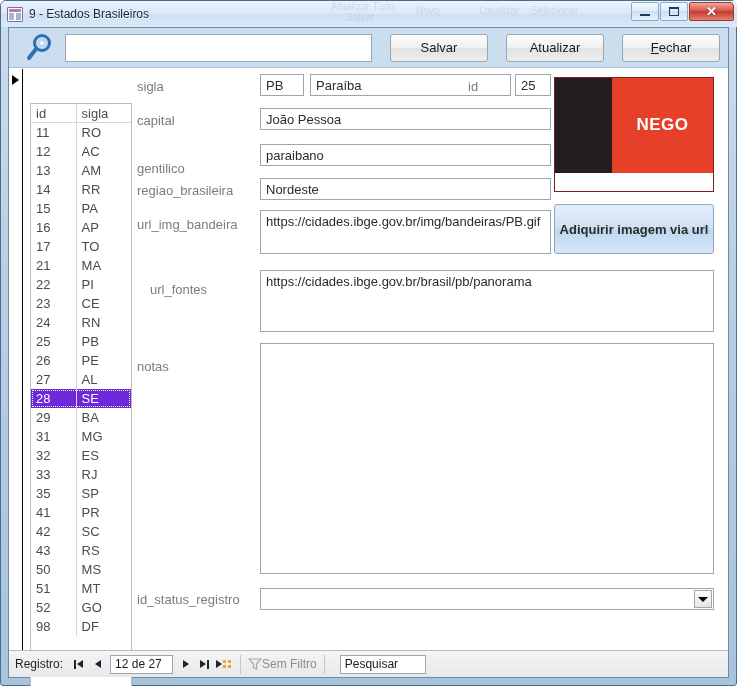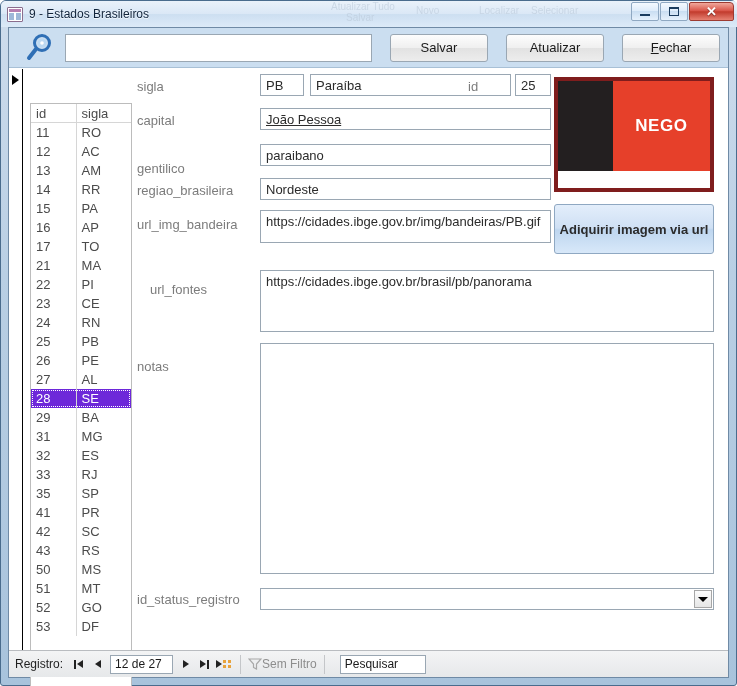--- a/index.html
+++ b/index.html
@@ -153,21 +153,21 @@
     font-family: "Liberation Sans", sans-serif; font-size: 13px;
     color: #2b2b2b; padding: 2px 5px; line-height: 17px;
     overflow: hidden;
   }
   .fbox.multi { white-space: normal; word-break: break-all; }
 
   
   #flag-wrap {
     position: absolute; left: 422px; top: 8px;
     width: 160px; height: 115px;
-    border: 4px solid #7f1d1d; background: #ffffff;
+    border: 1px solid #7f1d1d; background: #ffffff;
   }
   #flag-black { position: absolute; left: 0; top: 0; width: 36%; height: 84%; background: #231f20;}
   #flag-red   { position: absolute; left: 36%; top: 0; width: 64%; height: 84%; background: #e6402a;}
   #flag-word  {
     position: absolute; left: 36%; top: 0; width: 64%; height: 84%;
     display: flex; align-items: center; justify-content: center;
     color: #ffffff; font-weight: bold; font-size: 17px; letter-spacing: .5px;
   }
   #btn-img {
     position: absolute; left: 422px; top: 135px;
@@ -386,45 +386,45 @@
             </div>
             <div class="grow">
               <div class="gcell c-id">51</div>
               <div class="gcell c-sigla">MT</div>
             </div>
             <div class="grow">
               <div class="gcell c-id">52</div>
               <div class="gcell c-sigla">GO</div>
             </div>
             <div class="grow">
-              <div class="gcell c-id">53</div>
+              <div class="gcell c-id">98</div>
               <div class="gcell c-sigla">DF</div>
             </div>
           </div>
       </div>
 
       <div id="form">
 
         <div class="flabel" style="left:5px; top:10px;">sigla</div>
         <div class="fbox" style="left:128px; top:5px; width:44px; height:22px;">PB</div>
         <div class="fbox" style="left:178px; top:5px; width:201px; height:22px;">Paraíba</div>
         <div class="flabel" style="left:336px; top:10px;">id</div>
         <div class="fbox" style="left:383px; top:5px; width:36px; height:22px;">25</div>
 
         <div class="flabel" style="left:5px; top:44px;">capital</div>
-        <div class="fbox" style="left:128px; top:39px; width:291px; height:22px;text-decoration:underline;">João Pessoa</div>
+        <div class="fbox" style="left:128px; top:39px; width:291px; height:22px;">João Pessoa</div>
 
         <div class="flabel" style="left:5px; top:92px;">gentilico</div>
         <div class="fbox" style="left:128px; top:75px; width:291px; height:22px;">paraibano</div>
 
         <div class="flabel" style="left:5px; top:114px;">regiao_brasileira</div>
         <div class="fbox" style="left:128px; top:109px; width:291px; height:22px;">Nordeste</div>
 
         <div class="flabel" style="left:5px; top:148px;">url_img_bandeira</div>
-        <div class="fbox multi" style="left:128px; top:141px; width:291px; height:33px;">https://cidades.ibge.gov.br/img/bandeiras/PB.gif</div>
+        <div class="fbox multi" style="left:128px; top:141px; width:291px; height:44px;">https://cidades.ibge.gov.br/img/bandeiras/PB.gif</div>
 
         <div class="flabel" style="left:18px; top:213px;">url_fontes</div>
         <div class="fbox multi" style="left:128px; top:201px; width:454px; height:62px;">https://cidades.ibge.gov.br/brasil/pb/panorama</div>
 
         <div class="flabel" style="left:5px; top:290px;">notas</div>
         <div class="fbox multi" style="left:128px; top:274px; width:454px; height:231px;"></div>
 
         <div class="flabel" style="left:5px; top:523px;">id_status_registro</div>
         <div id="combo-status">
           <span style="position:absolute;left:5px;top:2px;font-size:13px;color:#2b2b2b;"></span>

